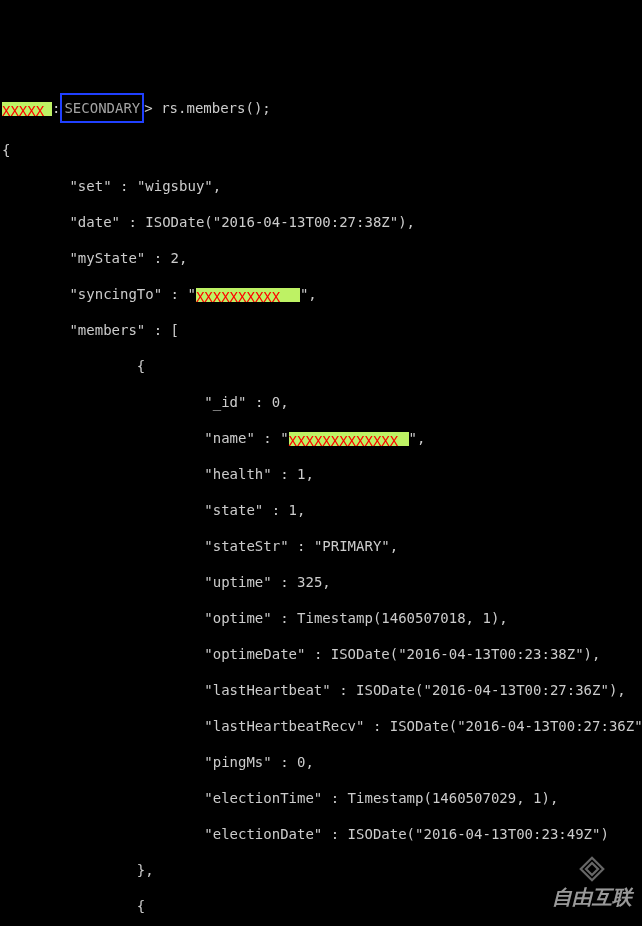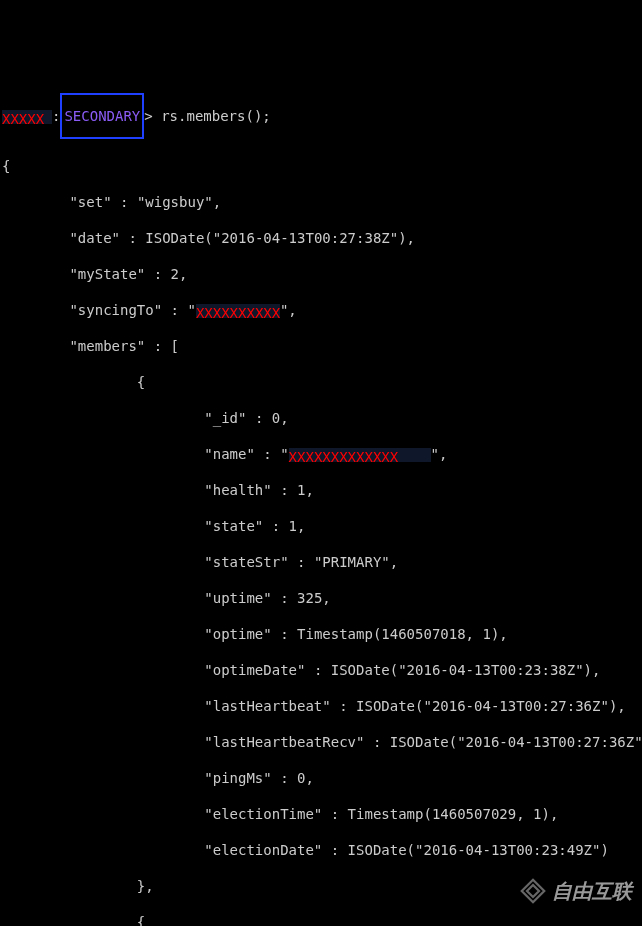--- a/index.html
+++ b/index.html
@@ -14,49 +14,50 @@
       font-size: 14px;
       line-height: 18px;
       width: 642px;
       height: 926px;
       overflow: hidden;
       position: relative;
       padding: 3px 2px;
       white-space: pre;
     }
     .redacted {
-      background: #0f172a;
+      background: #bef264;
       color: #ff0000;
       display: inline-block;
       height: 14px;
       vertical-align: text-bottom;
     }
     .redacted-sm {
       width: 50px;
     }
     .redacted-md {
-      width: 84px;
+      width: 104px;
     }
     .redacted-lg {
-      width: 142px;
+      width: 120px;
     }
     .secondary-box {
       border: 2px solid #2040ff;
       display: inline-block;
-      padding: 12px 2px;
-      color: #8b5cf6;
+      padding: 4px 2px;
+      color: #a3a3a3;
     }
     .watermark {
       position: absolute;
       bottom: 20px;
       right: 10px;
       opacity: 0.6;
       display: flex;
       align-items: center;
       gap: 4px;
+      flex-direction: column;
     }
     .watermark-icon {
       width: 30px;
       height: 30px;
     }
     .watermark-text {
       color: #fff;
       font-family: "Microsoft YaHei", sans-serif;
       font-size: 20px;
       font-weight: bold;

